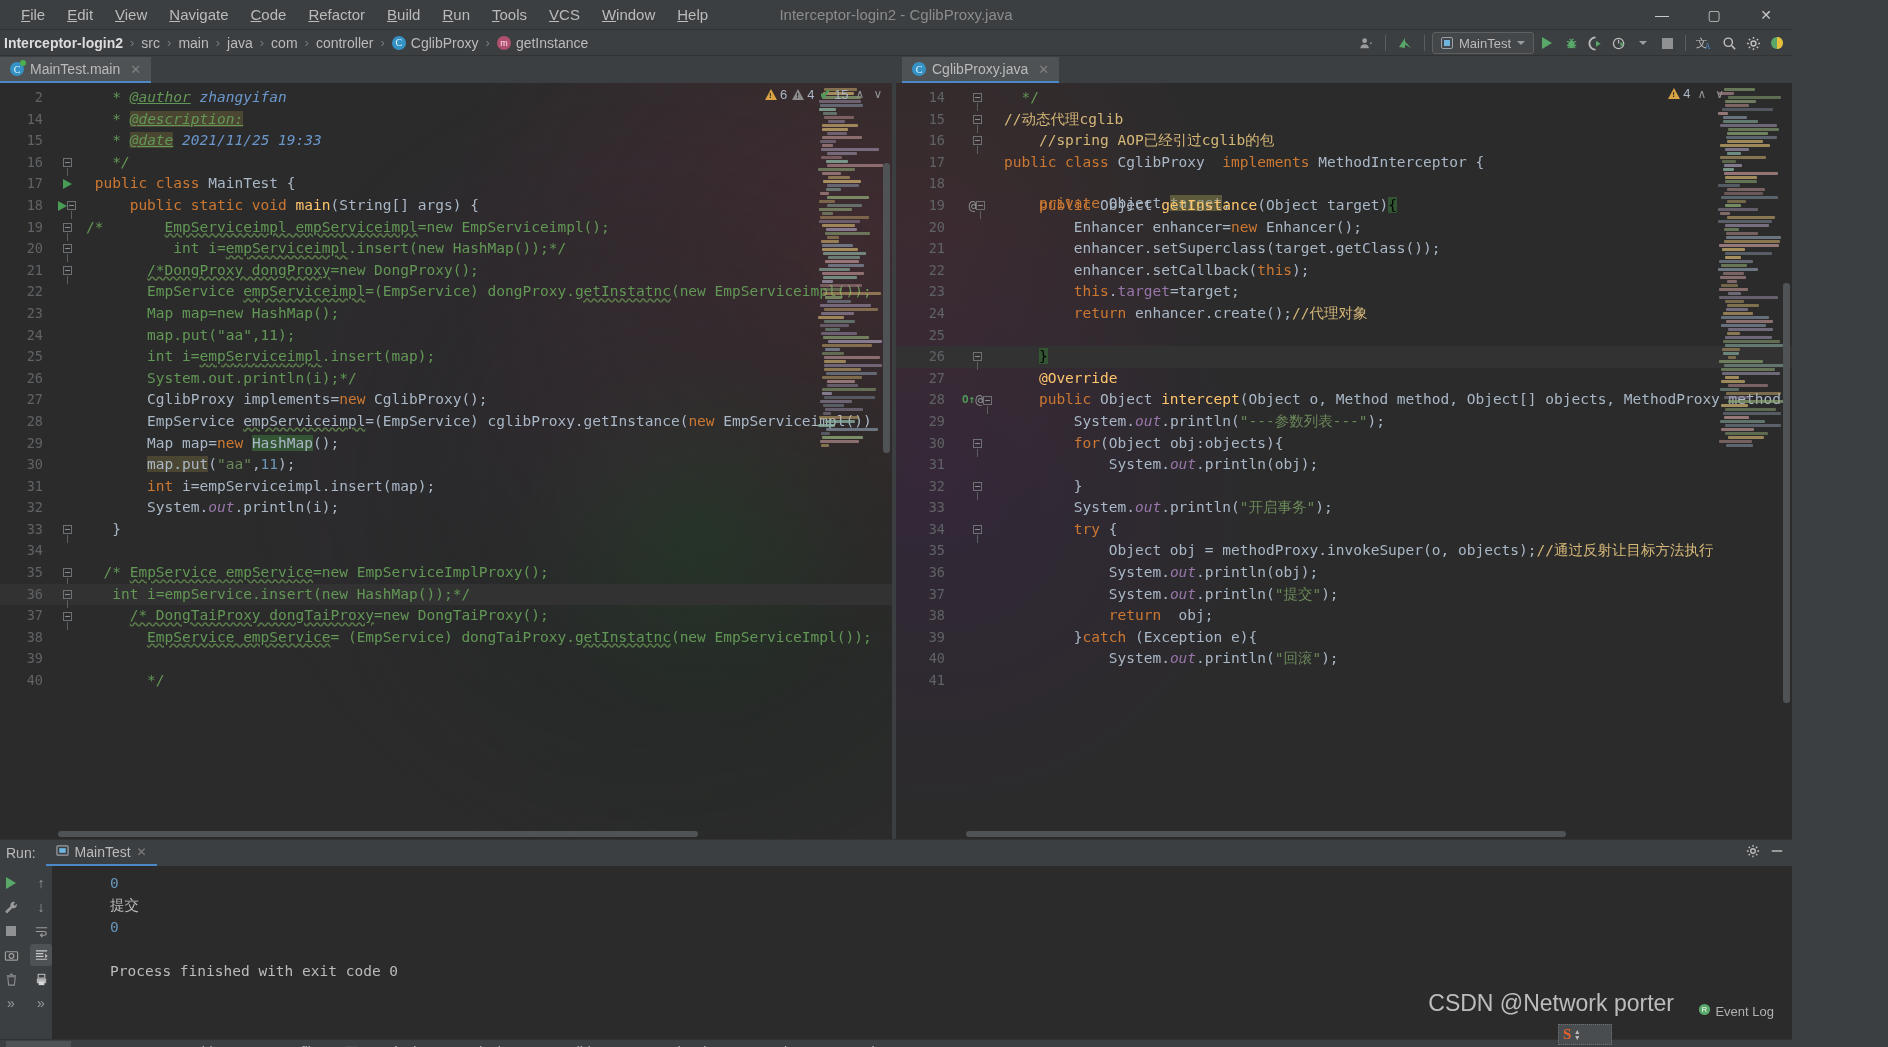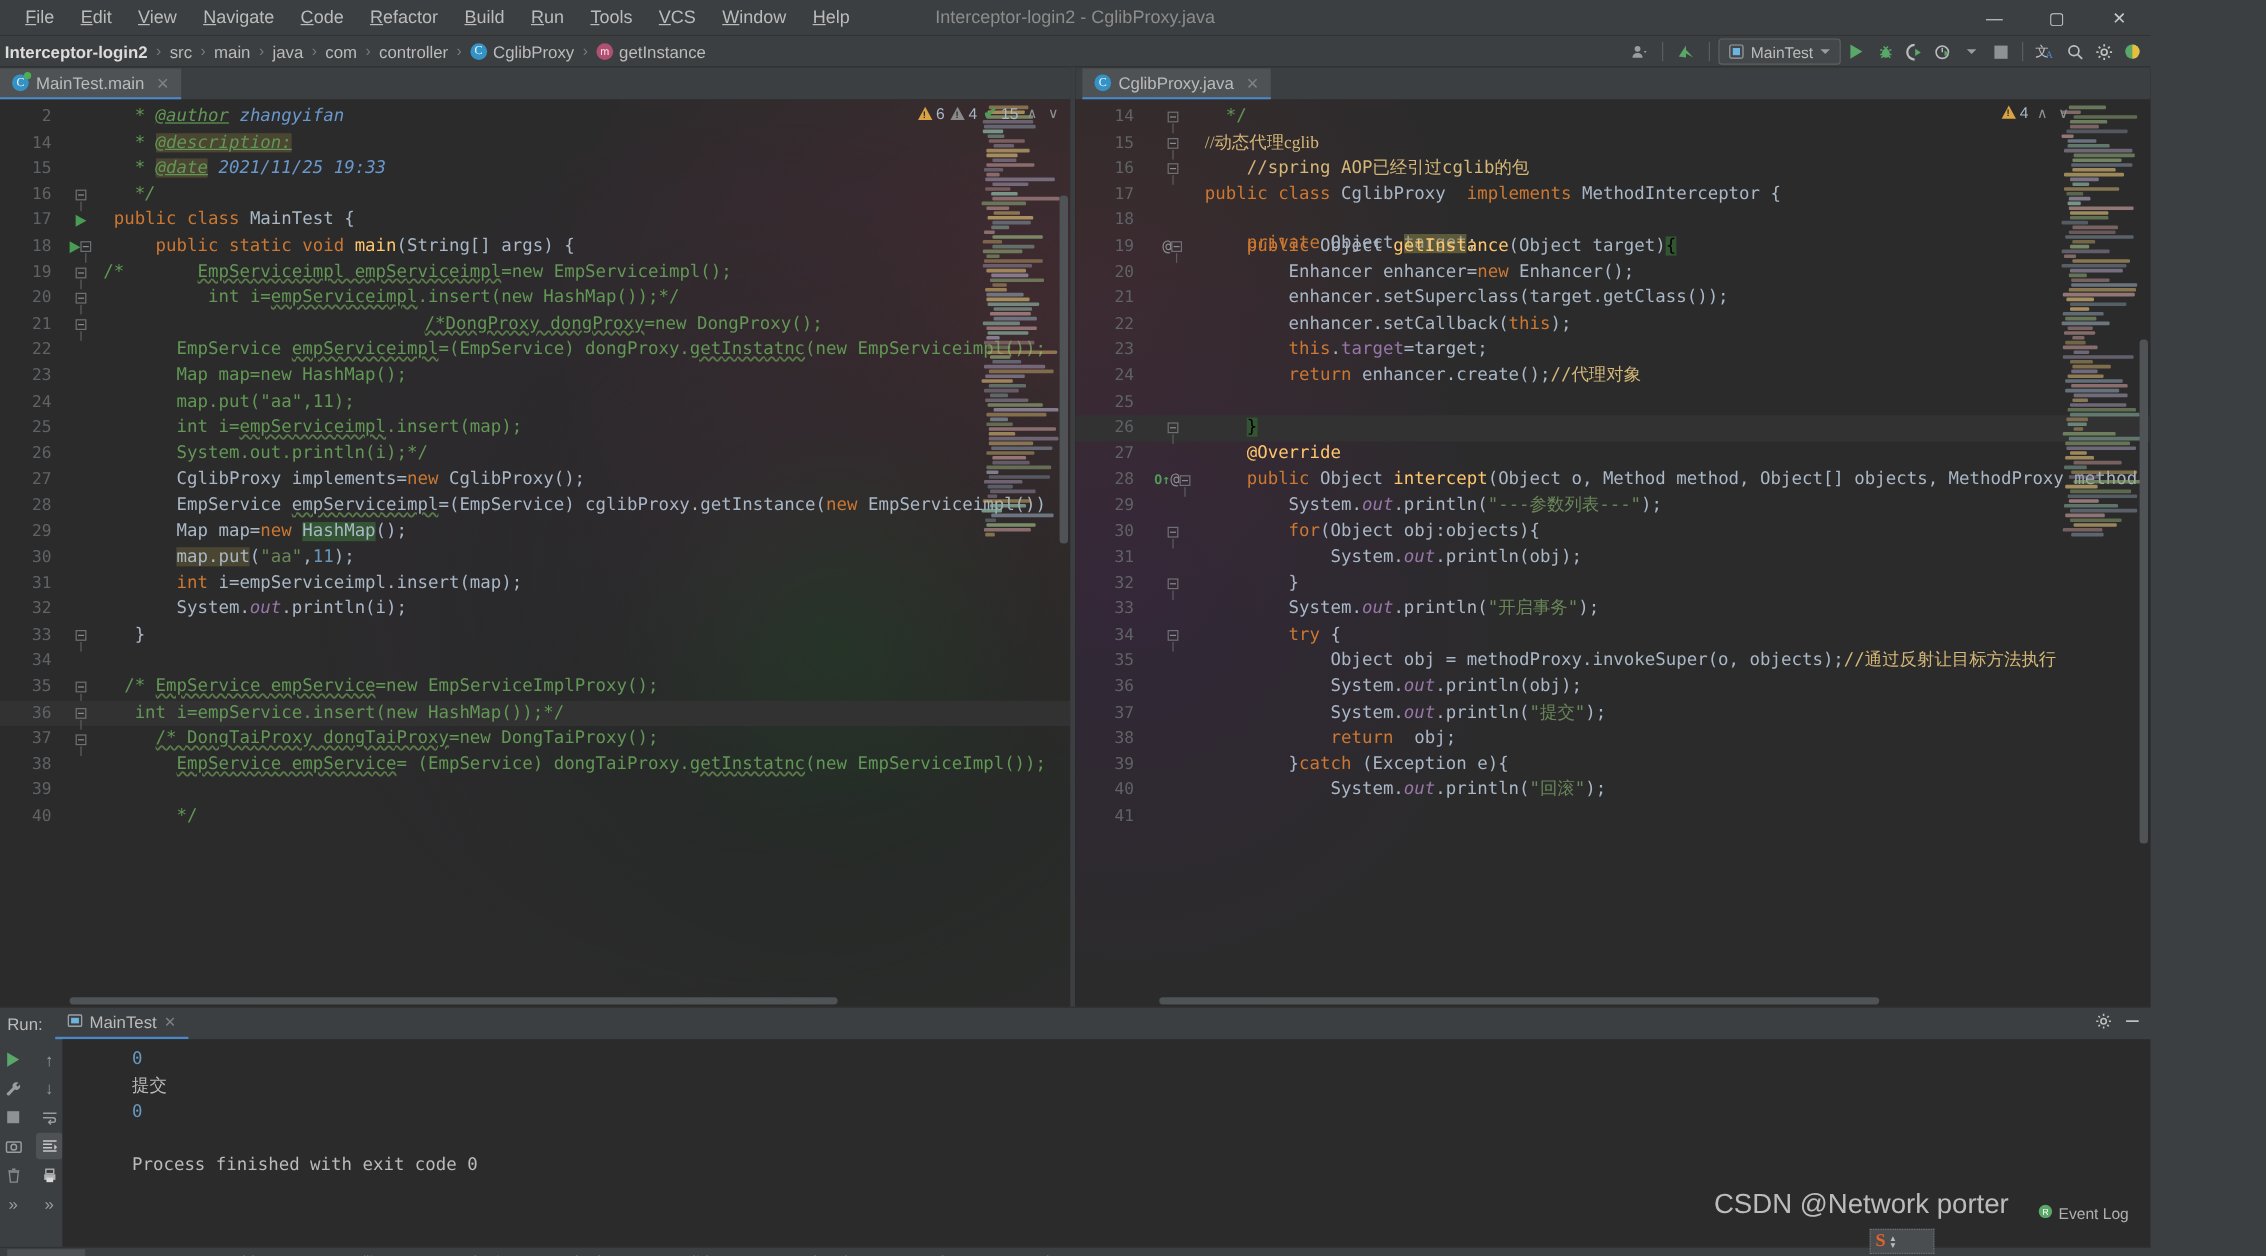--- a/index.html
+++ b/index.html
@@ -393,21 +393,21 @@
         </div>
         <div class="lines" id="lines-left" style="position:relative; padding-top:4px;">
             <div class="ln"><div class="gutter">2</div><div class="marks"></div><div style="flex: 1 1 0%;"><span class="code">   <span class="doc-txt">* </span><span class="doc-tag">@author</span><span class="doc-val"> zhangyifan</span></span></div></div>
             <div class="ln"><div class="gutter">14</div><div class="marks"></div><div style="flex: 1 1 0%;"><span class="code">   <span class="doc-txt">* </span><span class="doc-tag hl-brown">@description:</span></span></div></div>
             <div class="ln"><div class="gutter">15</div><div class="marks"></div><div style="flex: 1 1 0%;"><span class="code">   <span class="doc-txt">* </span><span class="doc-tag hl-brown">@date</span><span class="doc-val"> 2021/11/25 19:33</span></span></div></div>
             <div class="ln"><div class="gutter">16</div><div class="marks"><span class="fold open"></span></div><div style="flex: 1 1 0%;"><span class="code">   <span class="doc-txt">*/</span></span></div></div>
             <div class="ln"><div class="gutter">17</div><div class="marks"><span class="runmark"></span></div><div style="flex: 1 1 0%;"><span class="code"> <span class="kw">public class </span><span class="cls">MainTest </span><span class="pln">{</span></span></div></div>
             <div class="ln"><div class="gutter">18</div><div class="marks"><span class="runmark"></span><span class="fold open"></span></div><div style="flex: 1 1 0%;"><span class="code">     <span class="kw">public static void </span><span class="mth">main</span><span class="pln">(String[] args) {</span></span></div></div>
             <div class="ln"><div class="gutter">19</div><div class="marks"><span class="fold open"></span></div><div style="flex: 1 1 0%;"><span class="code"><span class="cmt-g">/*</span>       <span class="cmt-g wave">EmpServiceimpl empServiceimpl</span><span class="cmt-g">=new EmpServiceimpl();</span></span></div></div>
             <div class="ln"><div class="gutter">20</div><div class="marks"><span class="fold open"></span></div><div style="flex: 1 1 0%;"><span class="code">          <span class="cmt-g">int i=</span><span class="cmt-g wave">empServiceimpl</span><span class="cmt-g">.insert(new HashMap());*/</span></span></div></div>
-            <div class="ln"><div class="gutter">21</div><div class="marks"><span class="fold open"></span></div><div style="flex: 1 1 0%; text-align: center;"><span class="code">       <span class="cmt-g wave">/*DongProxy dongProxy</span><span class="cmt-g">=new DongProxy();</span></span></div></div>
+            <div class="ln"><div class="gutter">21</div><div class="marks"><span class="fold open"></span></div><div style="flex: 1 1 0%;"><span class="code">       <span class="cmt-g wave">/*DongProxy dongProxy</span><span class="cmt-g">=new DongProxy();</span></span></div></div>
             <div class="ln"><div class="gutter">22</div><div class="marks"></div><div style="flex: 1 1 0%;"><span class="code">       <span class="cmt-g">EmpService </span><span class="cmt-g wave">empServiceimpl</span><span class="cmt-g">=(EmpService) dongProxy.</span><span class="cmt-g wave">getInstatnc</span><span class="cmt-g">(new EmpServiceimpl());</span></span></div></div>
             <div class="ln"><div class="gutter">23</div><div class="marks"></div><div style="flex: 1 1 0%;"><span class="code">       <span class="cmt-g">Map map=new HashMap();</span></span></div></div>
             <div class="ln"><div class="gutter">24</div><div class="marks"></div><div style="flex: 1 1 0%;"><span class="code">       <span class="cmt-g">map.put("aa",11);</span></span></div></div>
             <div class="ln"><div class="gutter">25</div><div class="marks"></div><div style="flex: 1 1 0%;"><span class="code">       <span class="cmt-g">int i=</span><span class="cmt-g wave">empServiceimpl</span><span class="cmt-g">.insert(map);</span></span></div></div>
             <div class="ln"><div class="gutter">26</div><div class="marks"></div><div style="flex: 1 1 0%;"><span class="code">       <span class="cmt-g">System.out.println(i);*/</span></span></div></div>
             <div class="ln"><div class="gutter">27</div><div class="marks"></div><div style="flex: 1 1 0%;"><span class="code">       <span class="cls">CglibProxy implements=</span><span class="kw">new </span><span class="cls">CglibProxy();</span></span></div></div>
             <div class="ln"><div class="gutter">28</div><div class="marks"></div><div style="flex: 1 1 0%;"><span class="code">       <span class="cls">EmpService </span><span class="cls wave">empServiceimpl</span><span class="cls">=(EmpService) cglibProxy.getInstance(</span><span class="kw">new </span><span class="cls">EmpServiceimpl())</span></span></div></div>
             <div class="ln"><div class="gutter">29</div><div class="marks"></div><div style="flex: 1 1 0%;"><span class="code">       <span class="cls">Map map=</span><span class="kw">new </span><span class="cls hl-green">HashMap</span><span class="cls">();</span></span></div></div>
             <div class="ln"><div class="gutter">30</div><div class="marks"></div><div style="flex: 1 1 0%;"><span class="code">       <span class="cls hl-brown">map.put</span><span class="cls">(</span><span class="str">"aa"</span><span class="cls">,</span><span class="num">11</span><span class="cls">);</span></span></div></div>
             <div class="ln"><div class="gutter">31</div><div class="marks"></div><div style="flex: 1 1 0%;"><span class="code">       <span class="kw">int </span><span class="cls">i=empServiceimpl.insert(map);</span></span></div></div>
@@ -537,21 +537,21 @@
         <div class="inspections" style="right:66px;">
           <span class="ins-grp">
             <span class="warn-tri"></span>
             <span>4</span>
           </span>
           <span class="arr">∧</span>
           <span class="arr">∨</span>
         </div>
         <div class="lines" id="lines-right" style="position:relative; padding-top:4px;">
             <div class="ln"><div class="gutter r">14</div><div class="marks r"><span class="fold open"></span></div><div style="flex: 1 1 0%;"><span class="code">  <span class="cmt-g">*/</span></span></div></div>
-            <div class="ln"><div class="gutter r">15</div><div class="marks r"><span class="fold open"></span></div><div style="flex: 1 1 0%; font-family: Liberation Serif, serif;"><span class="code"><span class="cmt-y">//动态代理cglib</span></span></div></div>
+            <div class="ln"><div class="gutter r">15</div><div class="marks r"><span class="fold open"></span></div><div style="flex: 1 1 0%;"><span class="code"><span class="cmt-y">//动态代理cglib</span></span></div></div>
             <div class="ln"><div class="gutter r">16</div><div class="marks r"><span class="fold open"></span></div><div style="flex: 1 1 0%;"><span class="code">    <span class="cmt-y">//spring AOP已经引过cglib的包</span></span></div></div>
             <div class="ln"><div class="gutter r">17</div><div class="marks r"></div><div style="flex: 1 1 0%;"><span class="code"><span class="kw">public class </span><span class="cls">CglibProxy  </span><span class="kw">implements </span><span class="cls">MethodInterceptor {</span></span></div></div>
             <div class="ln"><div class="gutter r">18</div><div class="marks r"></div><div style="flex: 1 1 0%; margin-top: 39px;"><span class="code">    <span class="kw">private </span><span class="cls">Object </span><span class="tgt-hl">target</span><span class="cls">;</span></span></div></div>
             <div class="ln"><div class="gutter r">19</div><div class="marks r"><span class="at">@</span><span class="fold open"></span></div><div style="flex: 1 1 0%;"><span class="code">    <span class="kw">public </span><span class="cls">Object </span><span class="mth">getInstance</span><span class="cls">(Object target)</span><span class="hl-green">{</span></span></div></div>
             <div class="ln"><div class="gutter r">20</div><div class="marks r"></div><div style="flex: 1 1 0%;"><span class="code">        <span class="cls">Enhancer enhancer=</span><span class="kw">new </span><span class="cls">Enhancer();</span></span></div></div>
             <div class="ln"><div class="gutter r">21</div><div class="marks r"></div><div style="flex: 1 1 0%;"><span class="code">        <span class="cls">enhancer.setSuperclass(target.getClass());</span></span></div></div>
             <div class="ln"><div class="gutter r">22</div><div class="marks r"></div><div style="flex: 1 1 0%;"><span class="code">        <span class="cls">enhancer.setCallback(</span><span class="kw">this</span><span class="cls">);</span></span></div></div>
             <div class="ln"><div class="gutter r">23</div><div class="marks r"></div><div style="flex: 1 1 0%;"><span class="code">        <span class="kw">this</span><span class="cls">.</span><span class="fld">target</span><span class="cls">=target;</span></span></div></div>
             <div class="ln"><div class="gutter r">24</div><div class="marks r"></div><div style="flex: 1 1 0%;"><span class="code">        <span class="kw">return </span><span class="cls">enhancer.create();</span><span class="cmt-y">//代理对象</span></span></div></div>
             <div class="ln"><div class="gutter r">25</div><div class="marks r"></div><div style="flex: 1 1 0%;"><span class="code"></span></div></div>

